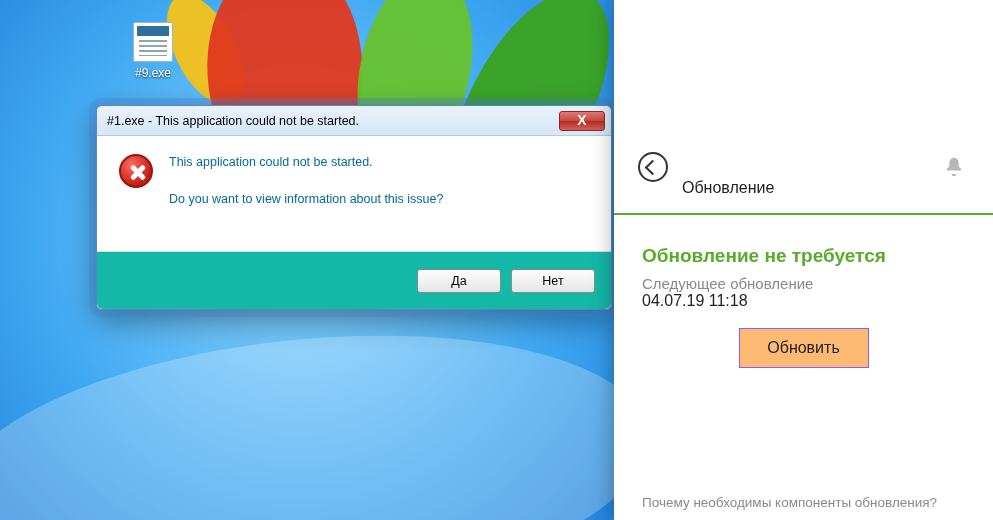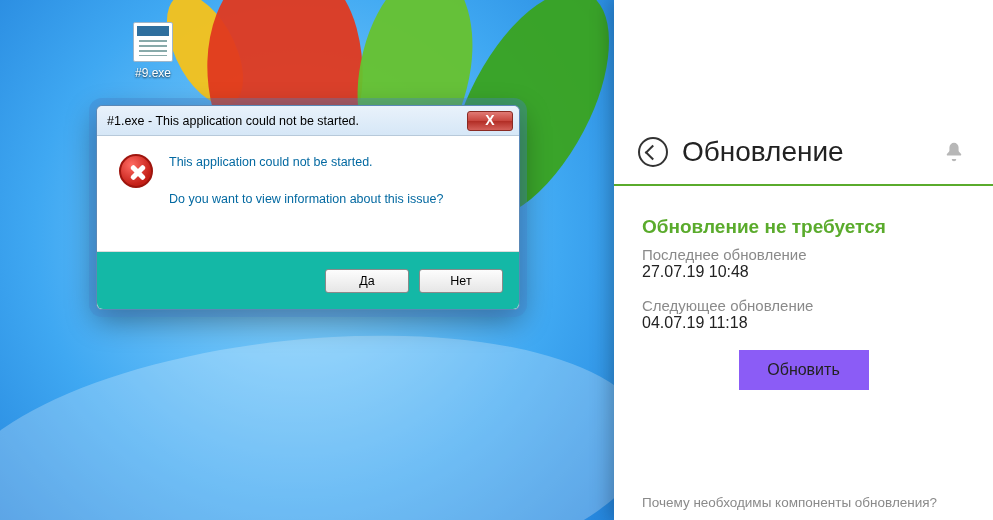--- a/index.html
+++ b/index.html
@@ -31,21 +31,21 @@
   .desktop-icon .thumb::after {
     content:""; position:absolute; top:17px; left:5px; right:5px; bottom:5px;
     background: repeating-linear-gradient(#8aa 0 2px, transparent 2px 5px);
   }
   .desktop-icon .label {
     color:#fff; font-size:12px; text-shadow:0 1px 2px rgba(0,0,0,.8); line-height:14px;
   }
 
   
   .win7-dialog {
-    position: absolute; top: 105px; left: 96px; width: 424px; height: 205px;
+    position: absolute; top: 105px; left: 96px; width: 516px; height: 205px;
     background:#f0f0f0; border:1px solid #5a88b7; border-radius:6px;
     box-shadow: 0 0 0 7px rgba(70,130,200,.35), 0 10px 30px rgba(0,0,0,.4);
   }
   .win7-titlebar {
     height: 30px; display:flex; align-items:center; justify-content:space-between;
     padding: 0 0 0 10px;
     background: linear-gradient(#e9f2fb, #d6e7f7);
     border-bottom:1px solid #b7c9da; border-radius:6px 6px 0 0;
     font-size: 12.5px; color:#000;
   }
@@ -93,33 +93,33 @@
     border-bottom: 2px solid #5aab2c;
   }
   .drweb-back {
     width:30px; height:30px; flex:none; margin-right:14px; cursor:pointer;
     border:2px solid #333; border-radius:50%; position:relative;
   }
   .drweb-back::before {
     content:""; position:absolute; left:7px; top:8px; width:9px; height:9px;
     border-left:2px solid #333; border-bottom:2px solid #333; transform:rotate(45deg);
   }
-  .drweb-title { font-size:28px; color:#222; font-weight:400; flex:1; }
+  .drweb-title { font-size:16px; color:#222; font-weight:400; flex:1;margin-top:43px; }
   .drweb-bell { width:22px; height:22px; cursor:pointer; position:relative; }
   .drweb-bell svg { width:22px; height:22px; fill:#b7b7b7; }
 
   .drweb-body { padding: 30px 28px 0 28px; font-size:15px; color:#222; }
   .drweb-status { color:#5aab2c; font-size:19px; font-weight:600; margin-bottom:8px; }
   .drweb-desc { line-height:1.35; margin-bottom:18px; font-size:15.5px; }
   .upd-block { margin-bottom:16px; }
   .upd-label { color:#8a8a8a; font-size:15px; }
   .upd-value { font-size:16px; }
   .drweb-update-btn {
     display:block; margin: 18px auto 0; width:130px; height:40px; font-size:16px;
-    background:#8b5cf6; border:7px solid #8b5cf6; cursor:pointer; color:#222;
+    background:#fdba74; border:1px solid #8b5cf6; cursor:pointer; color:#222;
   }
   .drweb-faq { position:absolute; left:28px; right:28px; bottom:10px; color:#8a8a8a; font-size:13.5px; cursor:pointer; }
 </style>
 </head>
 <body>
 
 <div class="desktop">
   <div class="leaf yellow"></div>
   <div class="leaf red"></div>
   <div class="leaf green1"></div>
@@ -157,24 +157,20 @@
     <div class="drweb-bell">
       <svg viewBox="0 0 24 24">
           <path d="M12 2a5 5 0 0 0-5 5v3.3c0 .8-.4 1.6-1 2.1L4.5 14a1 1 0 0 0 .7 1.8h13.6a1 1 0 0 0 .7-1.8L18 12.4a3 3 0 0 1-1-2.1V7a5 5 0 0 0-5-5zm0 20a2.5 2.5 0 0 0 2.5-2.5h-5A2.5 2.5 0 0 0 12 22z"></path>
         </svg>
     </div>
   </div>
 
   <div class="drweb-body">
     <div class="drweb-status">Обновление не требуется</div>
 
-    <div class="upd-block">
-      <div class="upd-label">Последнее обновление</div>
-      <div class="upd-value">27.07.19 10:48</div>
-    </div>
 
     <div class="upd-block">
       <div class="upd-label">Следующее обновление</div>
       <div class="upd-value">04.07.19 11:18</div>
     </div>
 
     <button class="drweb-update-btn">Обновить</button>
   </div>
 
   <div class="drweb-faq">Почему необходимы компоненты обновления?</div>

